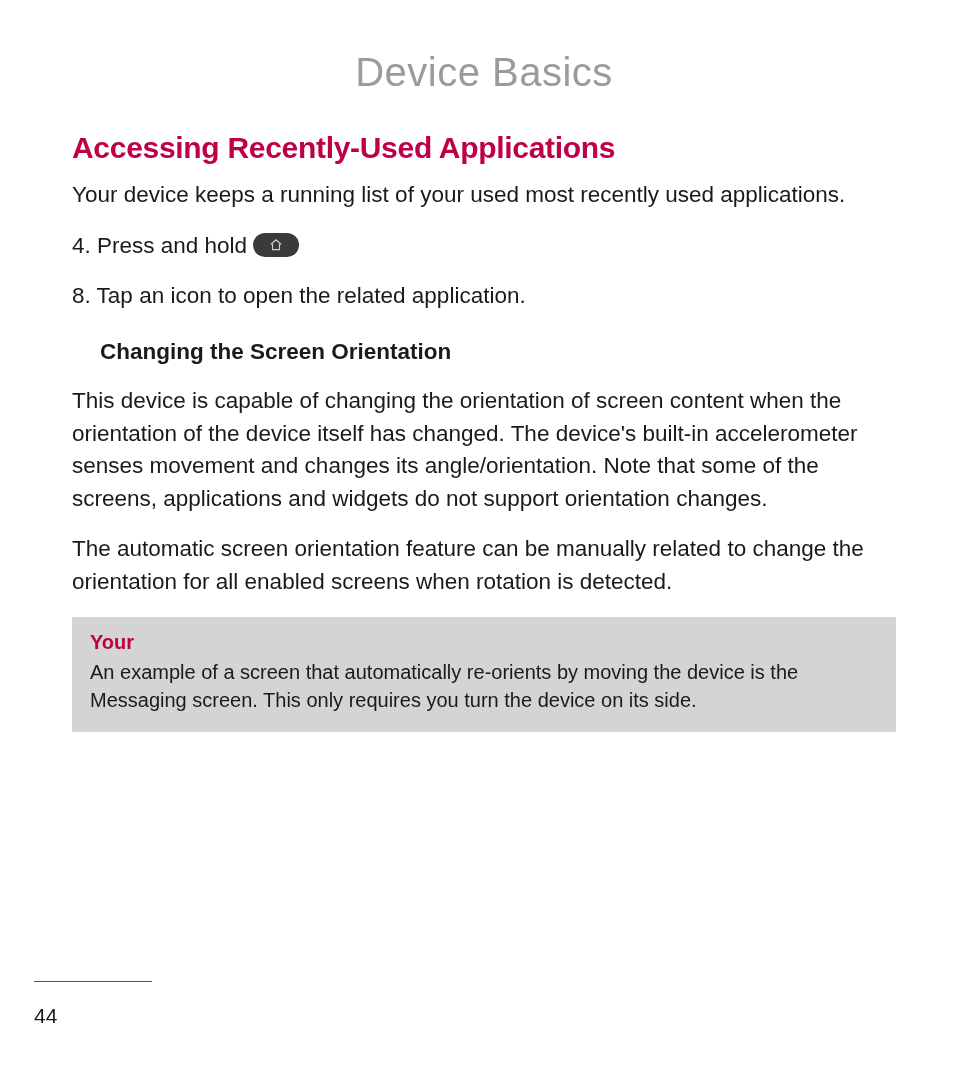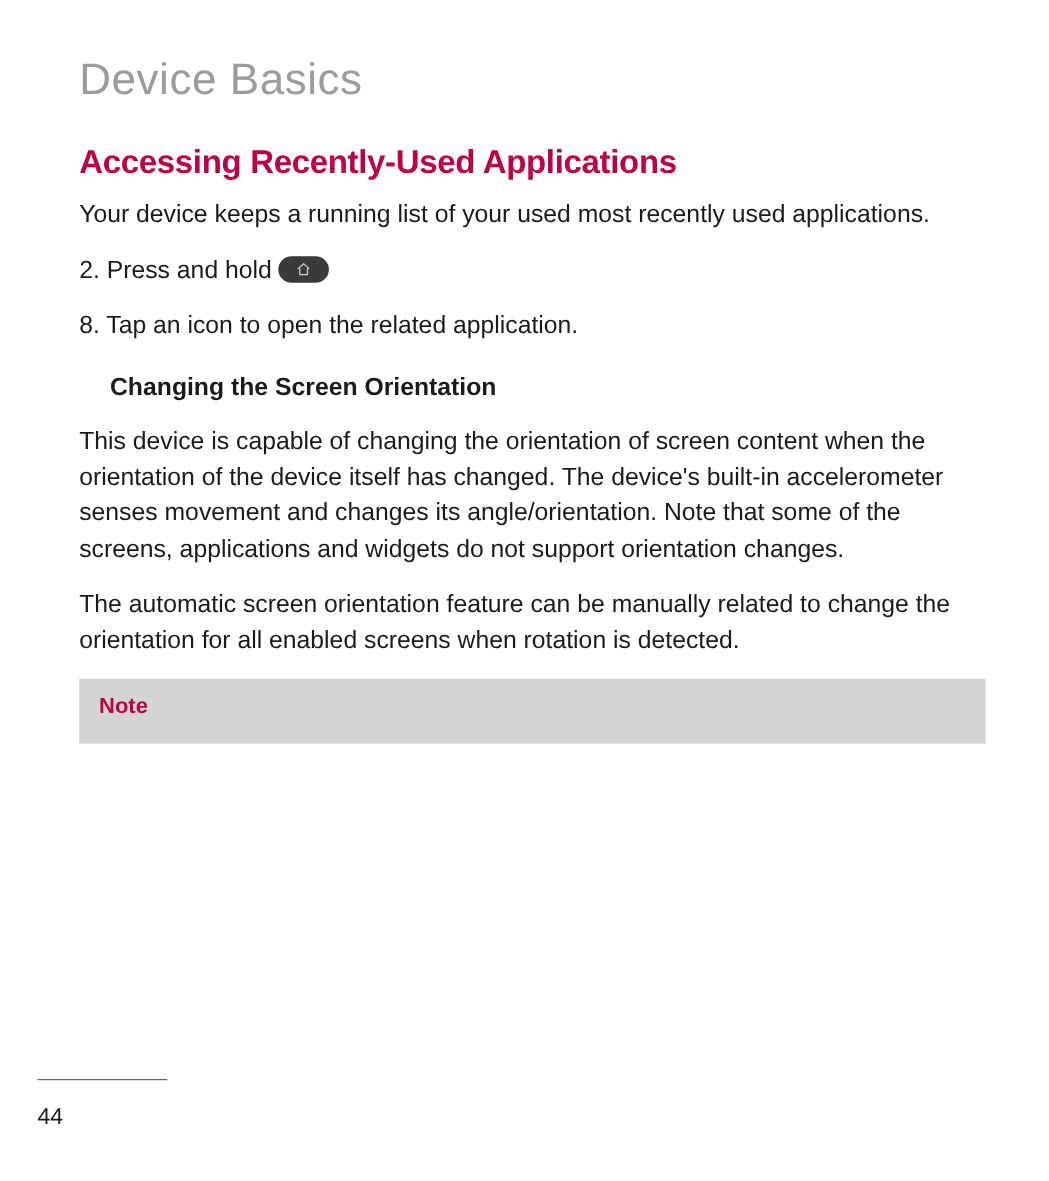--- a/index.html
+++ b/index.html
@@ -15,20 +15,21 @@
       color: #1a1a1a;
       position: relative;
       padding: 50px 58px 0 72px;
     }
     .page-title {
       font-size: 40px;
       font-weight: 400;
       color: #9b9b9b;
       margin-bottom: 36px;
       letter-spacing: 0.5px;
+      text-align: center;
     }
     .section-title {
       font-size: 30px;
       font-weight: 600;
       color: #be0046;
       margin-bottom: 14px;
       letter-spacing: -0.3px;
       margin-top: 20px;
     }
     .body-text {
@@ -114,36 +115,37 @@
 </head>
 <body>
 
 <h1 class="page-title">Device Basics</h1>
 
 <h2 class="section-title">Accessing Recently-Used Applications</h2>
 
 <p class="body-text">Your device keeps a running list of your used most recently used applications.</p>
 
 <div class="step step-with-icon">
-  <span>2. Press and hold </span>
+  <span>4. Press and hold </span>
   <span class="home-icon">
     <svg viewBox="0 0 24 24" fill="none">
       <path d="M3 11 L12 3 L21 11 M6 10 V20 H18 V10" stroke="#cfcfcf" stroke-width="2" fill="none" stroke-linejoin="round"></path>
     </svg>
   </span>
 </div>
 
 <p class="step">8. Tap an icon to open the related application.</p>
 
 <h3 class="subheading">Changing the Screen Orientation</h3>
 
 <p class="body-text">This device is capable of changing the orientation of screen content when the orientation of the device itself has changed. The device's built-in accelerometer senses movement and changes its angle/orientation. Note that some of the screens, applications and widgets do not support orientation changes.</p>
 
 <p class="body-text">The automatic screen orientation feature can be manually related to change the orientation for all enabled screens when rotation is detected.</p>
 
 <div class="note-box">
-  <div class="note-label">Note</div>
+  <div class="note-label">Your</div>
+  <div class="note-text">An example of a screen that automatically re-orients by moving the device is the Messaging screen. This only requires you turn the device on its side.</div>
 </div>
 
 <div class="page-footer">
   <div class="page-rule"></div>
   <div class="page-number">44</div>
 </div>
 
 </body></html>

